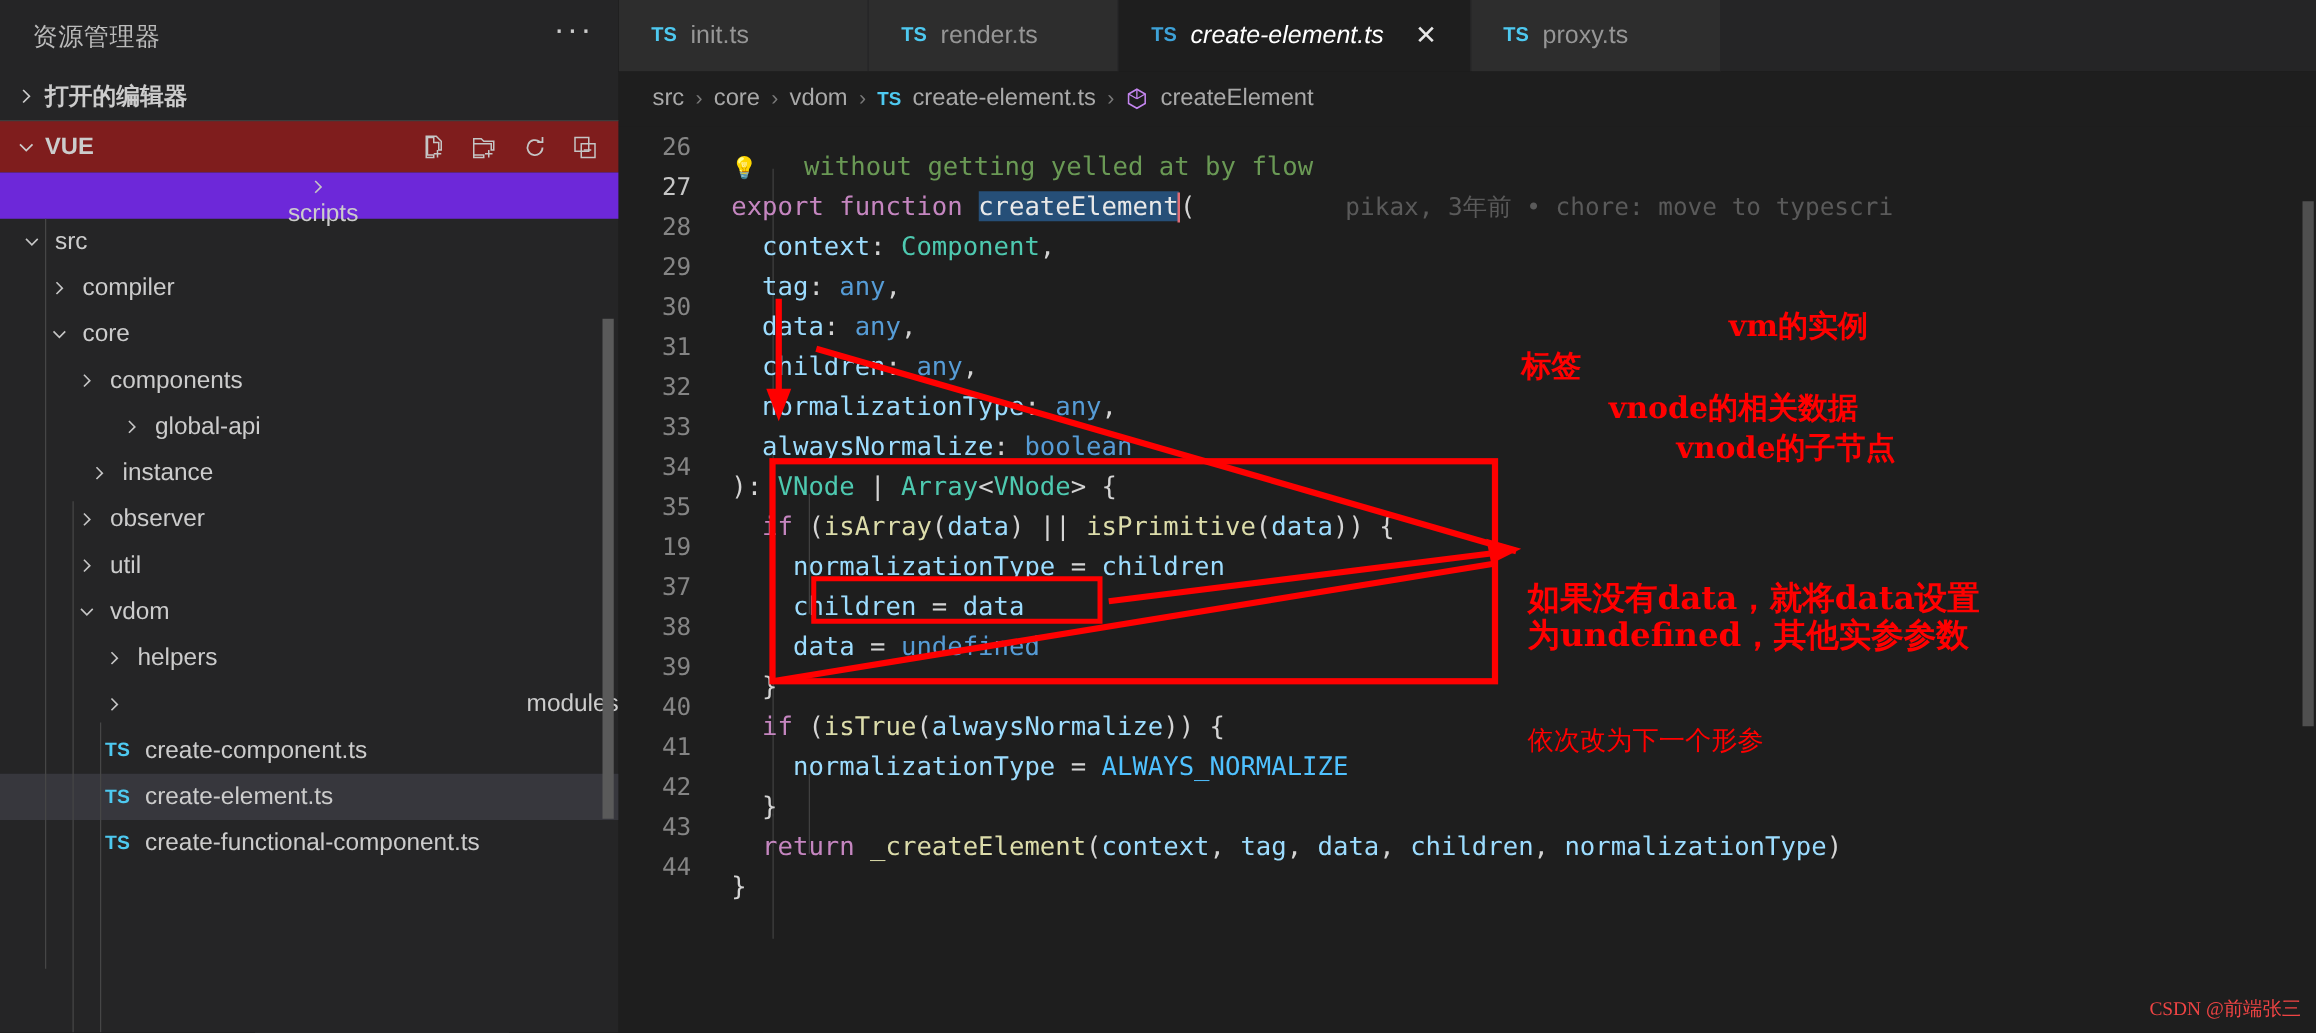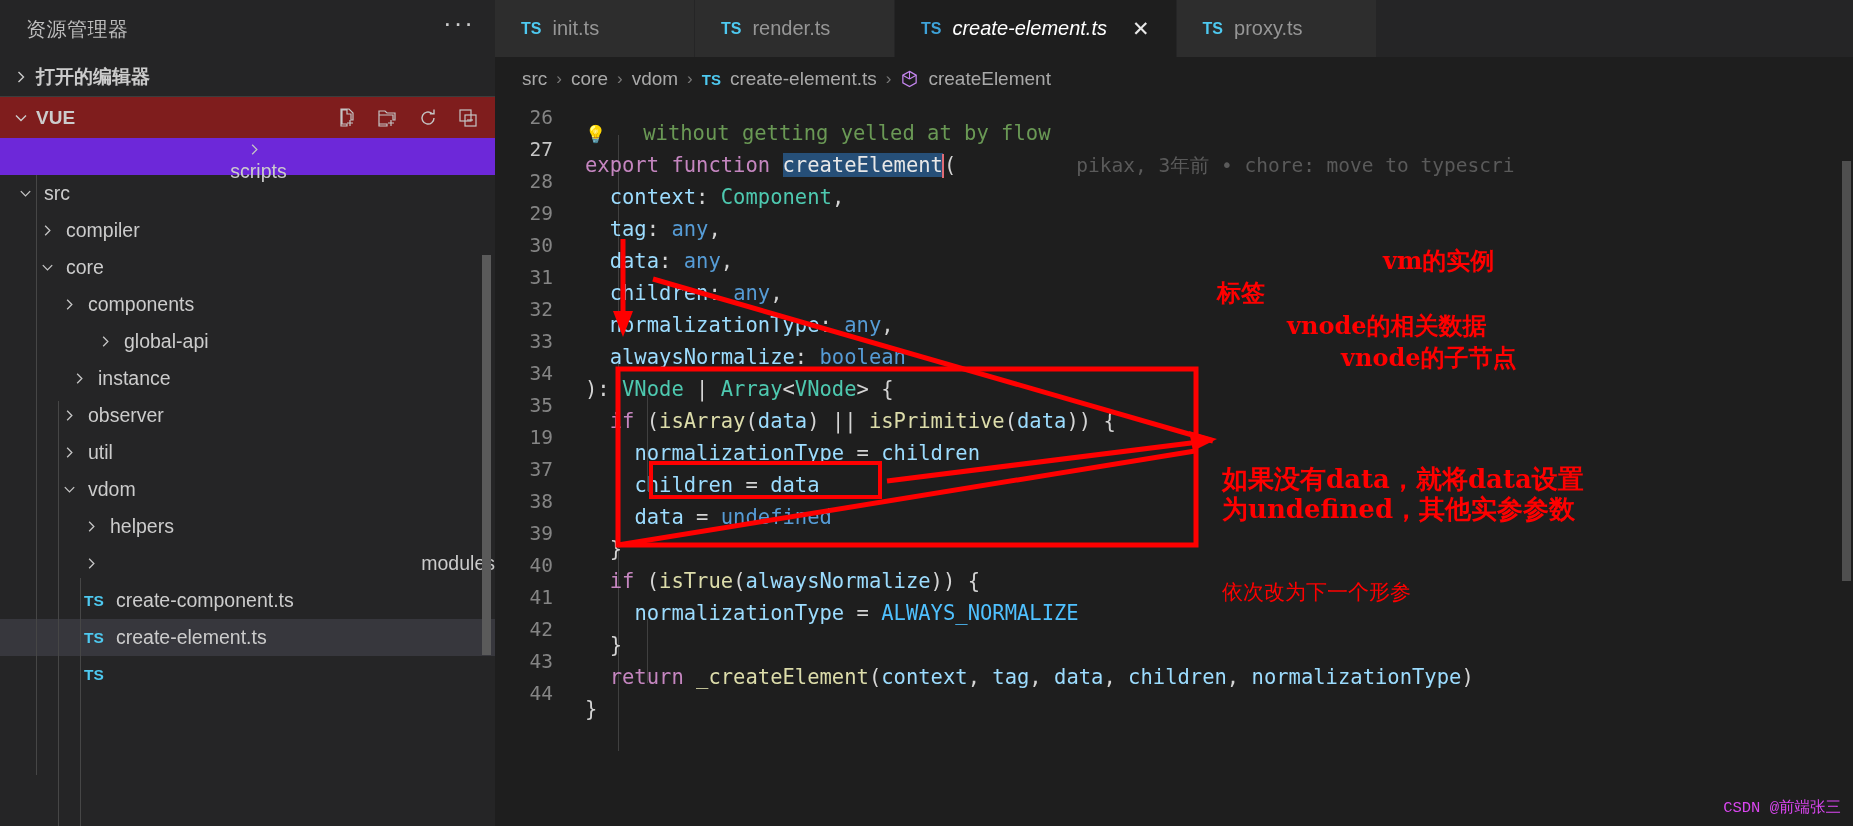--- a/index.html
+++ b/index.html
@@ -123,22 +123,22 @@
   }
   .blame { color: #5a5a5a; font-size: 19.5px; font-family: "DejaVu Sans Mono", monospace; }
   .lamp { color: #e8c547; font-size: 17px; }
 
   .vguide {
     position: absolute; width: 1px; background: #404040;
   }
 
   .watermark {
     position: absolute; right: 12px; bottom: 8px;
-    color: #d946ef; font-size: 15.5px;
-    font-family: Liberation Mono, monospace;
+    color: #ef4444; font-size: 15.5px;
+    font-family: Liberation Serif, serif;
   }
 
   svg { display: block; }
   .scrollbar-v {
     position: absolute; right: 0; width: 10px; background: #4a4a4a; border-radius: 0;
   }
 </style>
 </head>
 <body>
 
@@ -296,20 +296,21 @@
         <div class="tree-row" style="padding-left: 80px;">
           <span class="ts-badge">TS</span>
           <span class="name">create-component.ts</span>
         </div>
         <div class="tree-row selected" style="padding-left: 80px;">
           <span class="ts-badge">TS</span>
           <span class="name">create-element.ts</span>
         </div>
         <div class="tree-row" style="padding-left: 80px;">
           <span class="ts-badge">TS</span>
+          <span class="name">create-functional-component.ts</span>
         </div>
         <div class="indent-guide" style="left: 36px; top: 37px; height: 600px;"></div>
         <div class="indent-guide" style="left: 58px; top: 263px; height: 600px;"></div>
         <div class="indent-guide" style="left: 80px; top: 440px; height: 600px;"></div>
       </div>
 
     <div class="scrollbar-v" style="top:255px; height:400px; right:4px; width:9px; background:#5a5a5a;"></div>
   </div>
 
   <div class="main">

